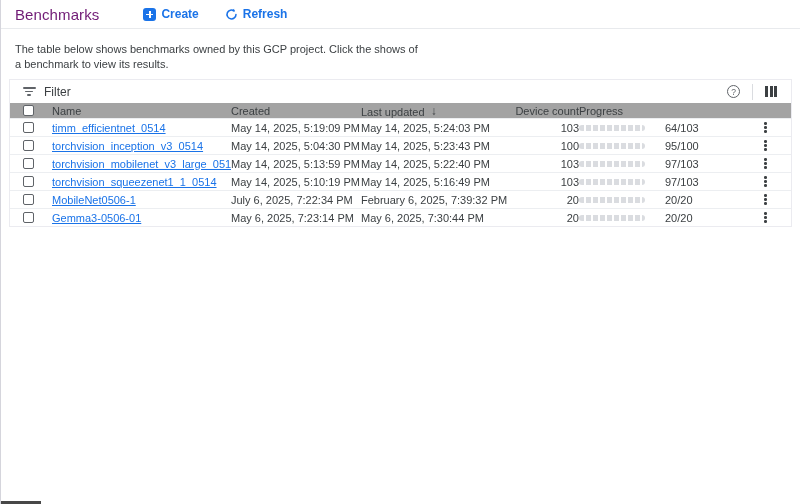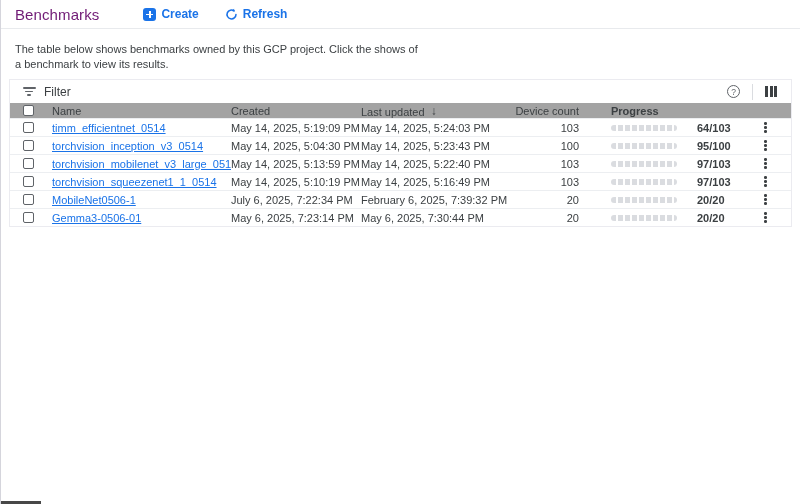--- a/index.html
+++ b/index.html
@@ -47,21 +47,21 @@
          border-top:1px solid #eceef1; background:#fff; }
 
   .c-check { width:42px; padding-left:13px; display:flex; align-items:center; }
   .checkbox { width:11px; height:11px; border:1.5px solid #5f6368; border-radius:2px; background:#fff; cursor:pointer; }
   .c-name { width:179px; white-space:nowrap; overflow:hidden; }
   .c-name a { color:#1a73e8; text-decoration:underline; cursor:pointer; }
   .c-created { width:130px; white-space:nowrap; }
   .c-updated { width:130px; white-space:nowrap; display:flex; align-items:flex-end; gap:6px; }
   .sort-arrow { font-size:12px; color:#3c4043; }
   .c-count { width:88px; text-align:right; }
-  .c-progress { display:flex; align-items:center; margin-left:32px;font-weight:bold; }
+  .c-progress { display:flex; align-items:center; margin-left:0; }
   .pbar { width:66px; height:6px; border-radius:3px; overflow:hidden;
           background:repeating-linear-gradient(90deg,#dadce0 0 5px,#ffffff 5px 7px); }
   .pfill { height:100%; background:repeating-linear-gradient(90deg,#1a73e8 0 5px,#ffffff 5px 7px); }
   .plabel { margin-left:20px; width:44px; white-space:nowrap; }
   .c-menu { flex:1; display:flex; justify-content:flex-end; padding-right:22px; }
   .dots { display:flex; flex-direction:column; gap:1.5px; cursor:pointer; padding:2px; }
   .dots i { width:2.6px; height:2.6px; border-radius:50%; background:#3c4043; display:block; }
 
   .edge-strip { position:absolute; left:0; bottom:0; width:40px; height:3px; background:#474747; }
 </style>

